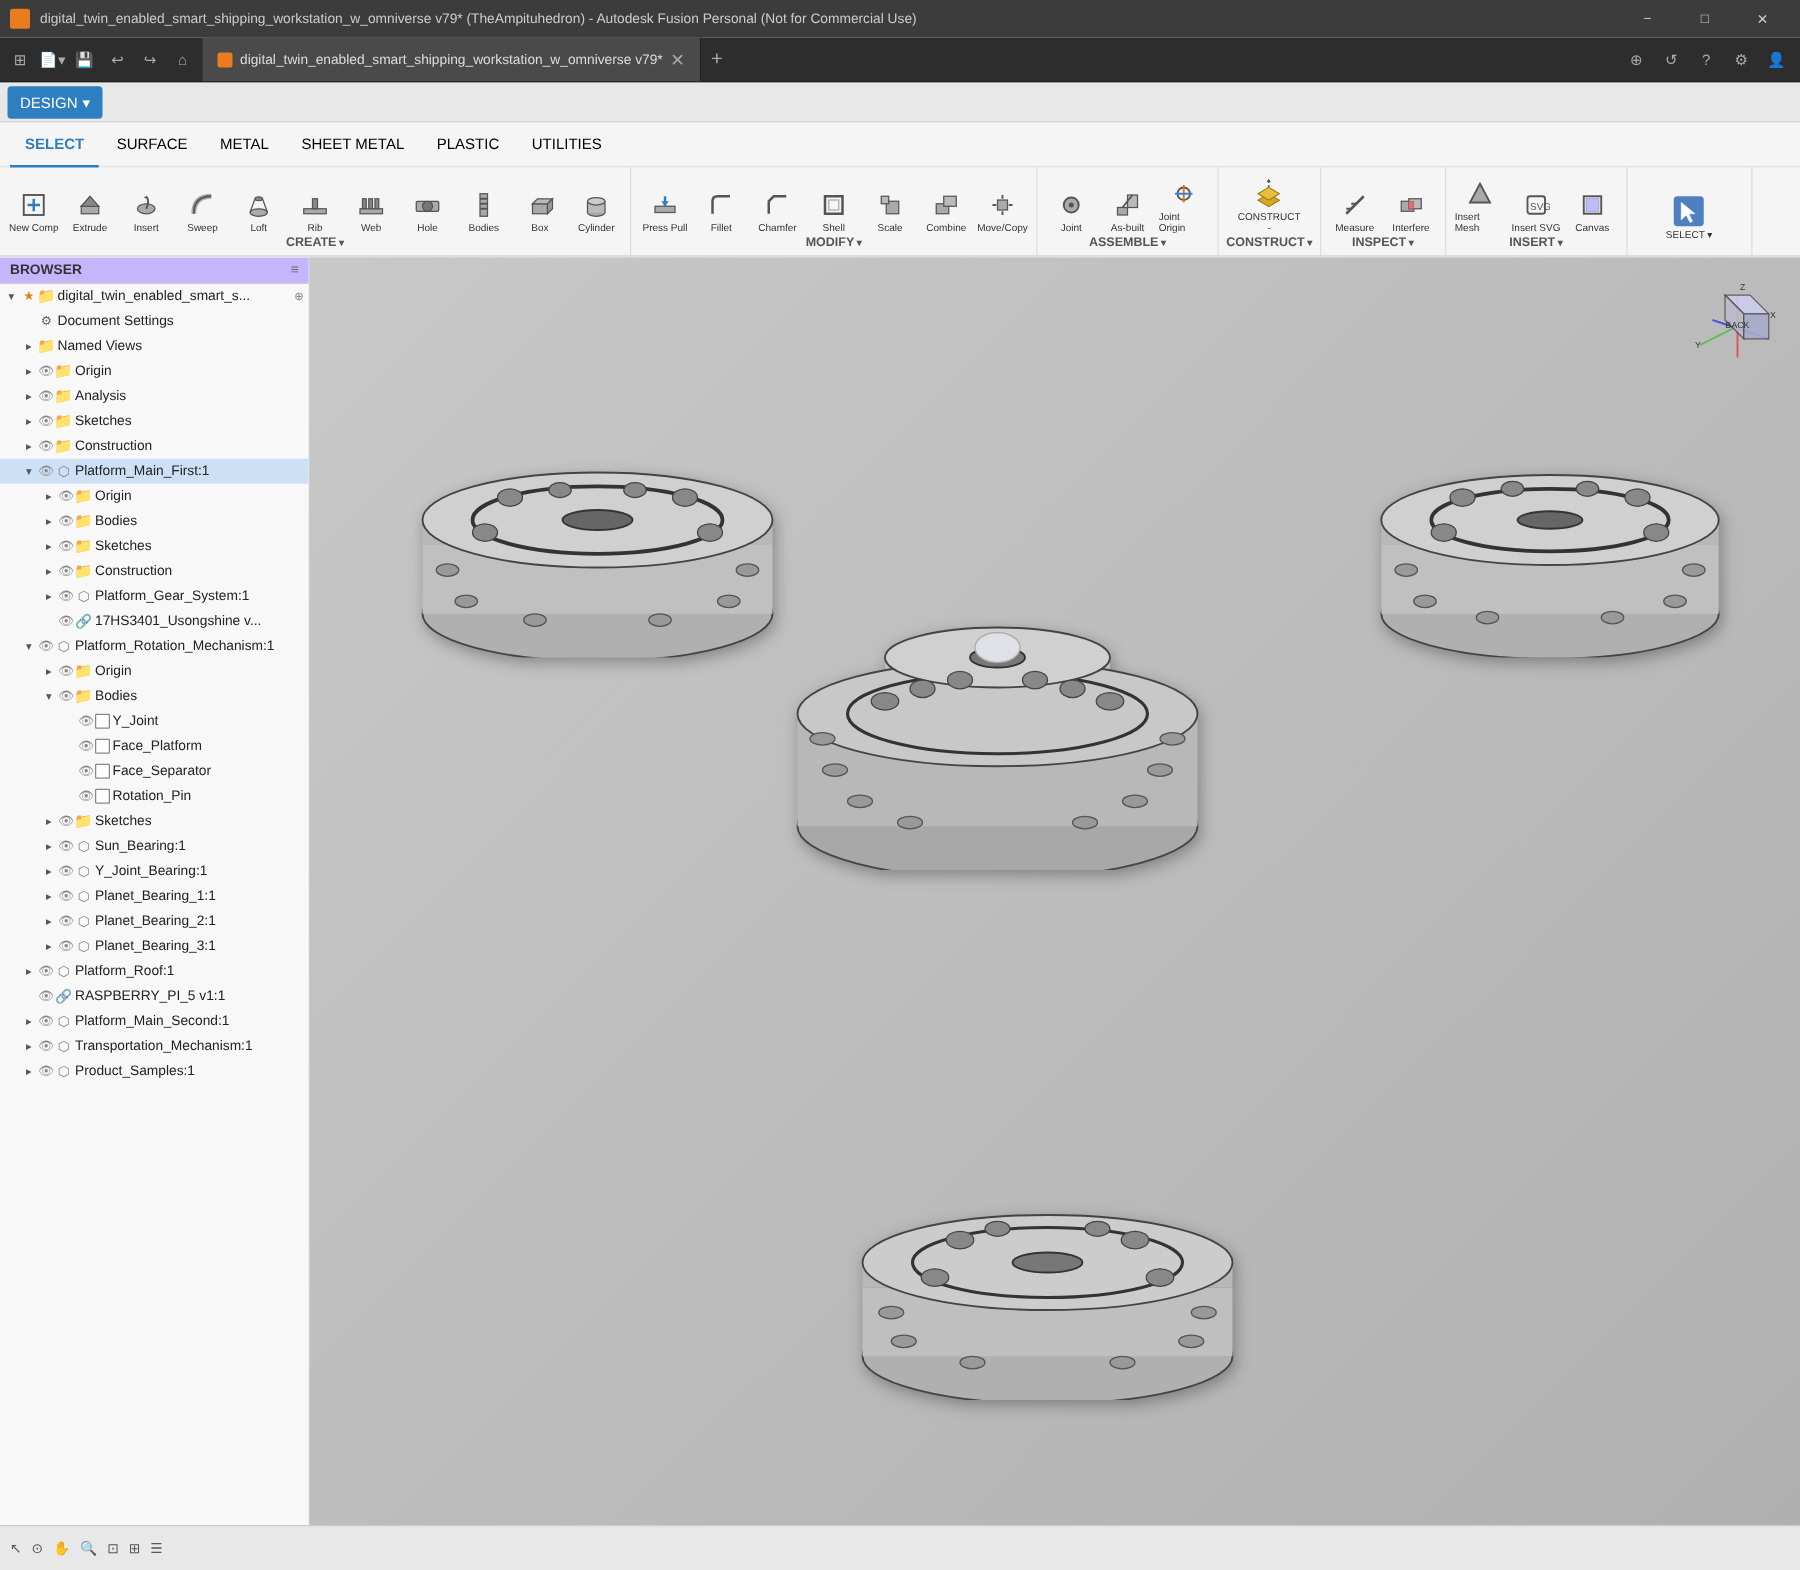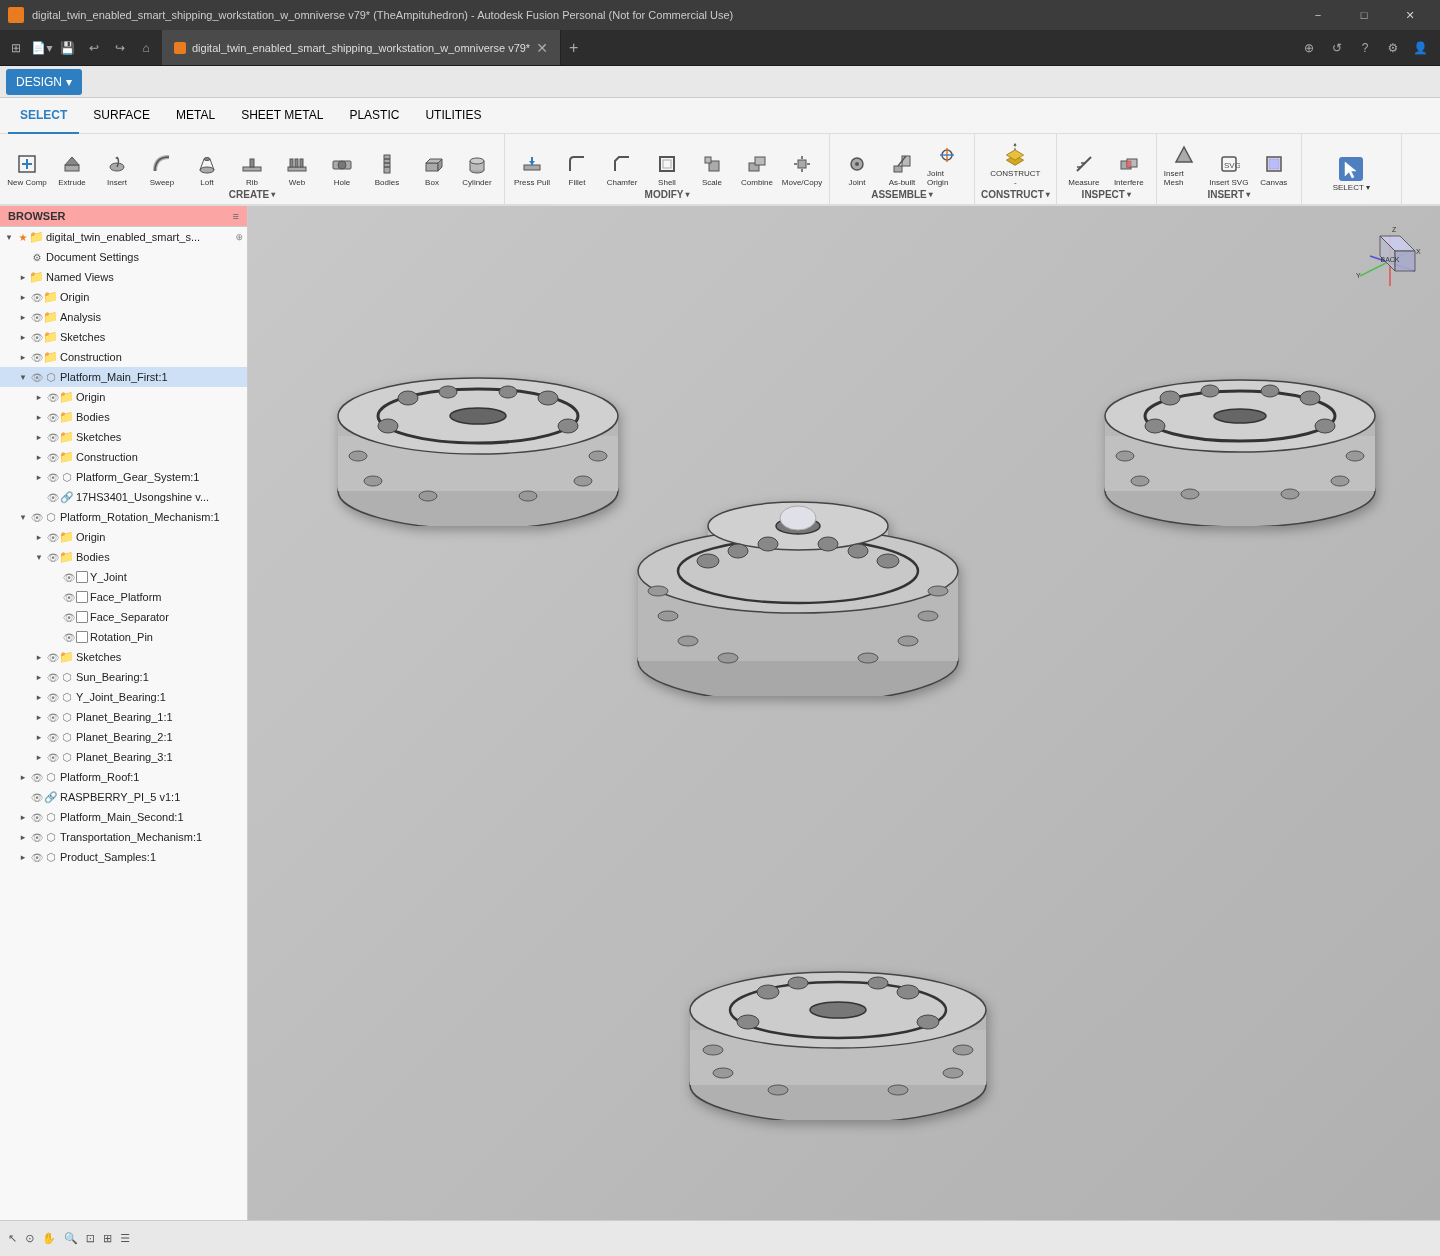--- a/index.html
+++ b/index.html
@@ -152,21 +152,21 @@
       background: #f8f8f8;
       border-right: 1px solid #ccc;
       display: flex;
       flex-direction: column;
       overflow: hidden;
     }
     #browser-header {
       display: flex;
       align-items: center;
       padding: 4px 8px;
-      background: #fca5a5;
+      background: #c4b5fd;
       border-bottom: 1px solid #ccc;
       font-weight: 600;
       font-size: 11px;
       color: #333;
     }
     #browser-header .browser-expand { margin-left: auto; cursor: pointer; color: #666; }
     #browser-content {
       flex: 1;
       overflow-y: auto;
       font-size: 11px;

